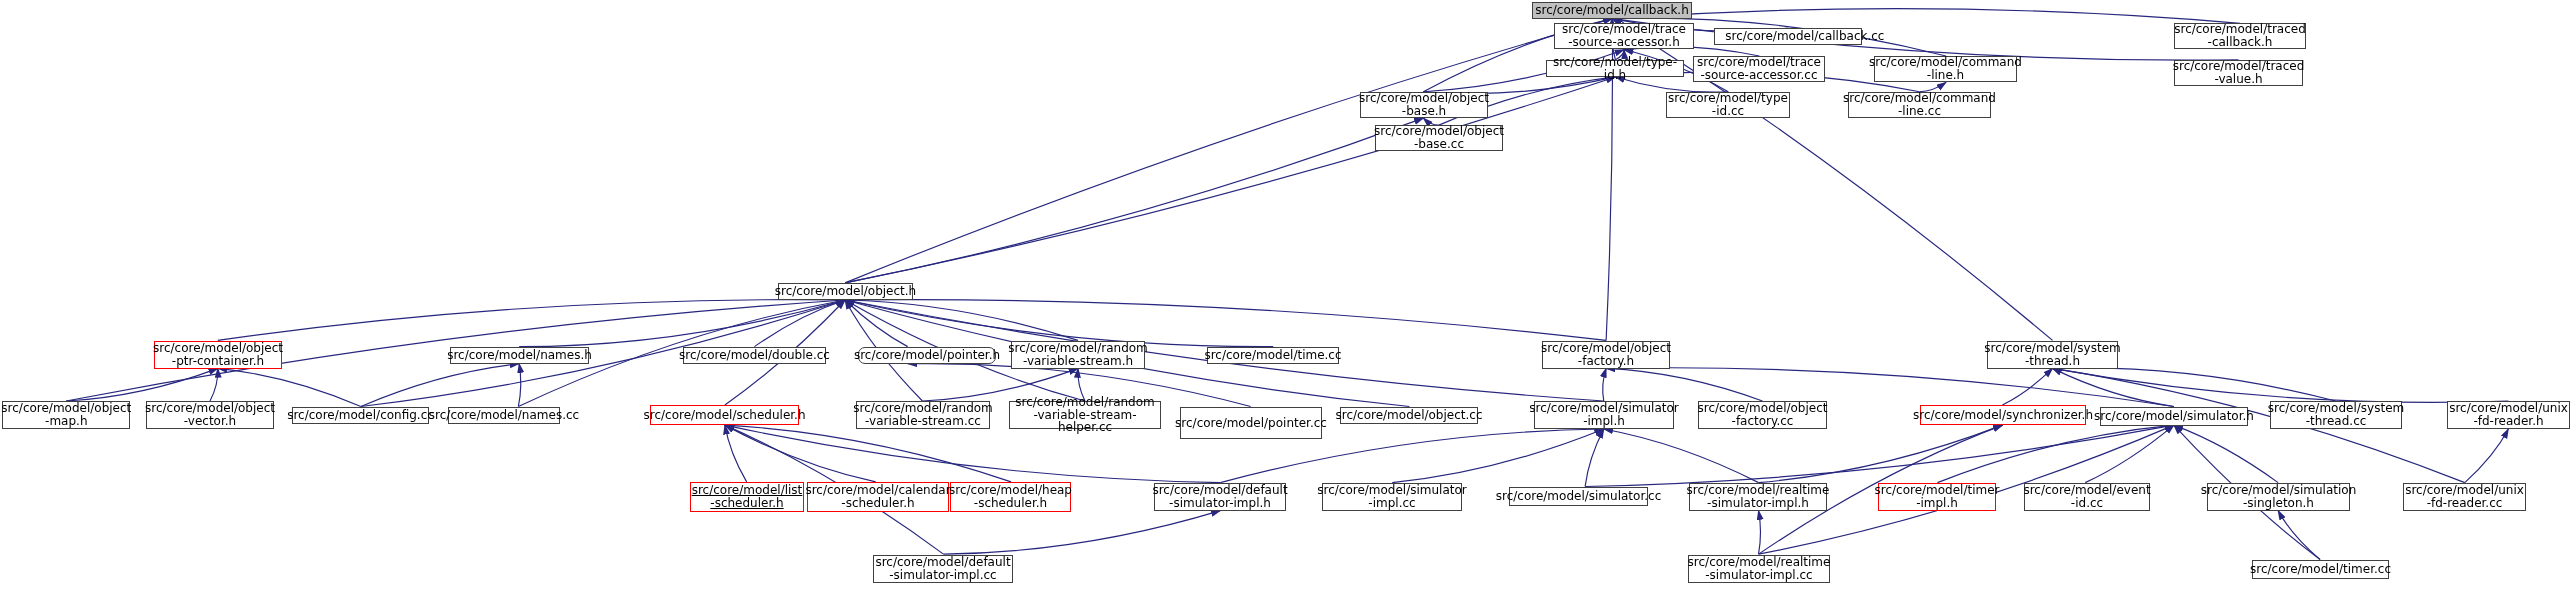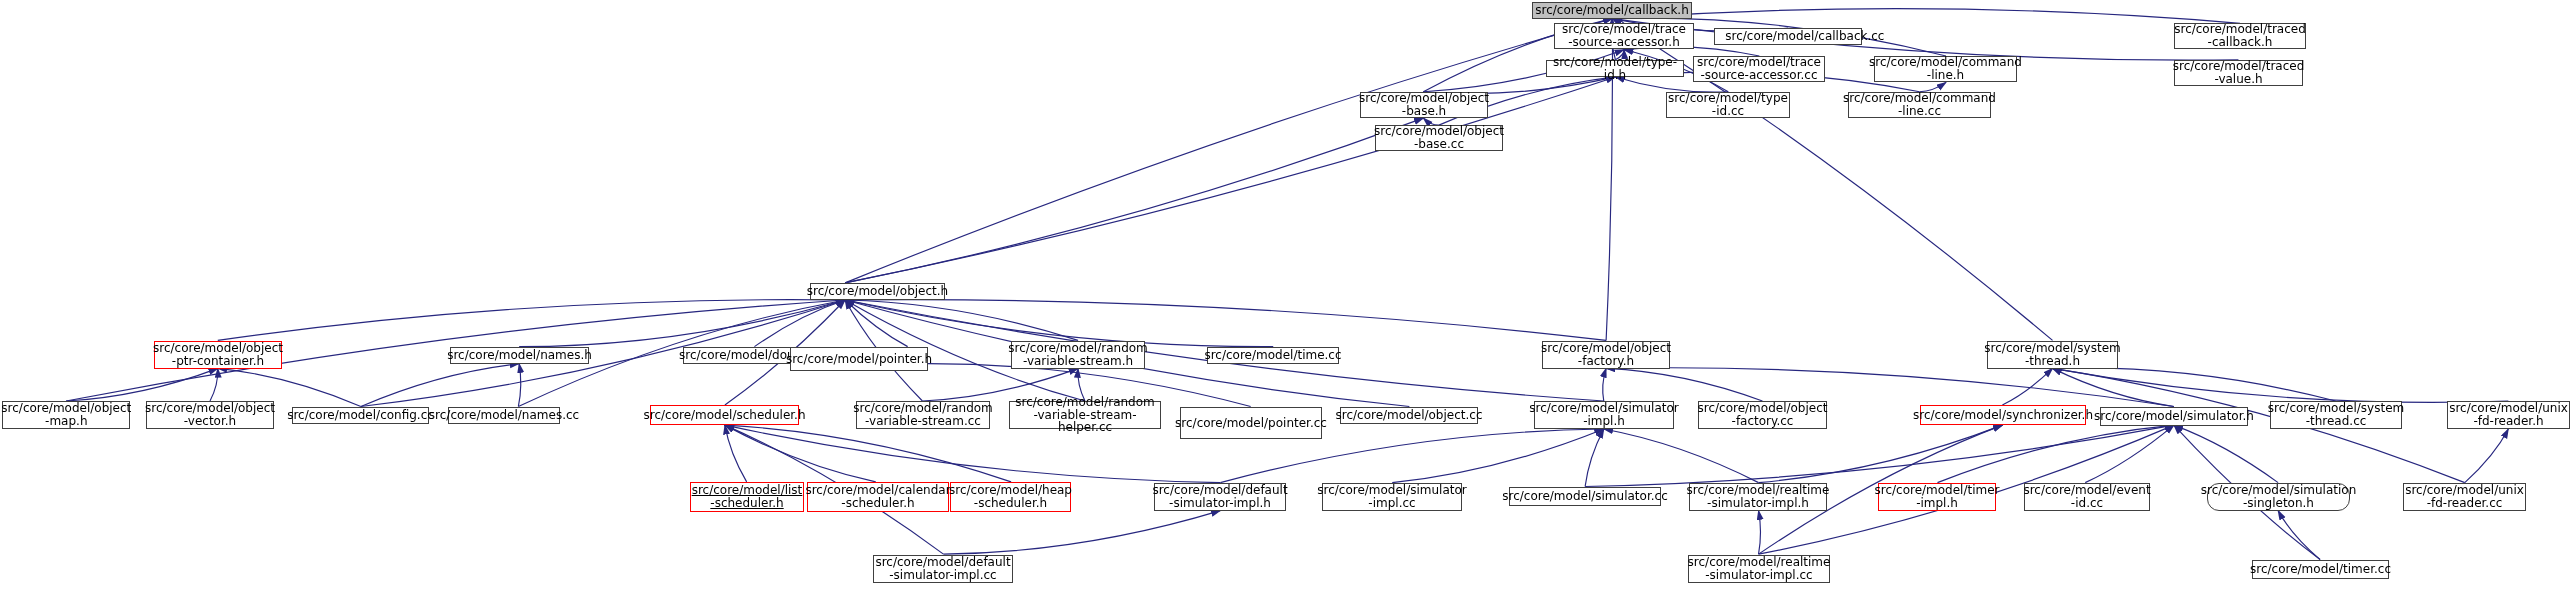--- a/index.html
+++ b/index.html
@@ -115,26 +115,26 @@
       <div class="node" style="left: 2174px; top: 60px; width: 129px; height: 26.4px;">src/core/model/traced
 -value.h</div>
       <div class="node" style="left: 1666px; top: 92px; width: 124px; height: 26.4px;">src/core/model/type
 -id.cc</div>
       <div class="node" style="left: 1848px; top: 92px; width: 143px; height: 26.4px;">src/core/model/command
 -line.cc</div>
       <div class="node" style="left: 1360px; top: 92px; width: 128px; height: 26.4px;">src/core/model/object
 -base.h</div>
       <div class="node" style="left: 1375px; top: 125px; width: 128px; height: 26.4px;">src/core/model/object
 -base.cc</div>
-      <div class="node" style="left: 778px; top: 283px; width: 135px; height: 17px; margin-left: 32px;">src/core/model/object.h</div>
+      <div class="node" style="left: 778px; top: 283px; width: 135px; height: 17px;">src/core/model/object.h</div>
       <div class="node red" style="left: 154px; top: 341px; width: 128px; height: 28px;">src/core/model/object
 -ptr-container.h</div>
       <div class="node" style="left: 450px; top: 347px; width: 139px; height: 17px;">src/core/model/names.h</div>
       <div class="node" style="left: 683px; top: 347px; width: 143px; height: 17px;">src/core/model/double.cc</div>
-      <div class="node" style="left: 790px; top: 347px; width: 138px; height: 24px;">src/core/model/pointer.h</div>
+      <div class="node" style="left: 858px; top: 347px; width: 138px; height: 17px; border-radius: 7px;">src/core/model/pointer.h</div>
       <div class="node" style="left: 1011px; top: 341px; width: 134px; height: 28px;">src/core/model/random
 -variable-stream.h</div>
       <div class="node" style="left: 1207px; top: 347px; width: 132px; height: 17px;">src/core/model/time.cc</div>
       <div class="node" style="left: 1542px; top: 341px; width: 128px; height: 28px;">src/core/model/object
 -factory.h</div>
       <div class="node" style="left: 1987px; top: 341px; width: 131px; height: 28px;">src/core/model/system
 -thread.h</div>
       <div class="node" style="left: 2.3px; top: 401px; width: 128px; height: 28px;">src/core/model/object
 -map.h</div>
       <div class="node" style="left: 146px; top: 401px; width: 128px; height: 28px;">src/core/model/object
@@ -161,28 +161,28 @@
       <div class="node red" style="left: 690px; top: 482px; width: 114px; height: 29.6px; text-decoration: underline;">src/core/model/list
 -scheduler.h</div>
       <div class="node red" style="left: 807px; top: 482px; width: 142px; height: 29.6px;">src/core/model/calendar
 -scheduler.h</div>
       <div class="node red" style="left: 950px; top: 482px; width: 121px; height: 29.6px;">src/core/model/heap
 -scheduler.h</div>
       <div class="node" style="left: 1154px; top: 483px; width: 132px; height: 28px;">src/core/model/default
 -simulator-impl.h</div>
       <div class="node" style="left: 1322px; top: 483px; width: 140px; height: 28px;">src/core/model/simulator
 -impl.cc</div>
-      <div class="node" style="left: 1509px; top: 487px; width: 152px; height: 18.7px;">src/core/model/simulator.cc</div>
+      <div class="node" style="left: 1509px; top: 487px; width: 139px; height: 18.7px;">src/core/model/simulator.cc</div>
       <div class="node" style="left: 1689px; top: 483px; width: 138px; height: 28px;">src/core/model/realtime
 -simulator-impl.h</div>
       <div class="node red" style="left: 1878px; top: 483px; width: 118px; height: 28px;">src/core/model/timer
 -impl.h</div>
       <div class="node" style="left: 2024px; top: 483px; width: 126px; height: 28px;">src/core/model/event
 -id.cc</div>
-      <div class="node" style="left: 2207px; top: 483px; width: 143px; height: 28px; border-radius: 12px;">src/core/model/simulation
+      <div class="node" style="left: 2207px; top: 483px; width: 143px; height: 28px;">src/core/model/simulation
 -singleton.h</div>
       <div class="node" style="left: 2403px; top: 483px; width: 123px; height: 28px;">src/core/model/unix
 -fd-reader.cc</div>
       <div class="node" style="left: 873px; top: 555px; width: 140px; height: 28px;">src/core/model/default
 -simulator-impl.cc</div>
       <div class="node" style="left: 1688px; top: 555px; width: 142px; height: 28px;">src/core/model/realtime
 -simulator-impl.cc</div>
       <div class="node" style="left: 2252px; top: 560px; width: 137px; height: 18.7px;">src/core/model/timer.cc</div>
     </div>
 </div>

